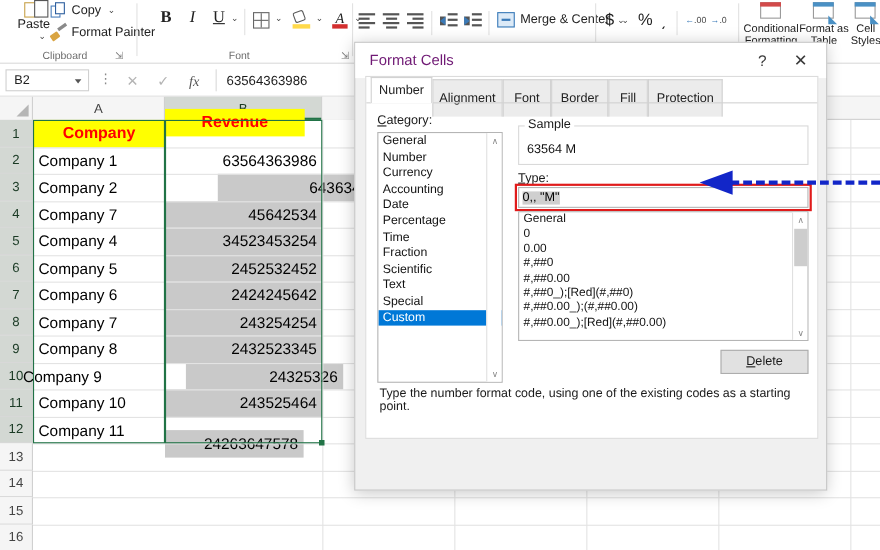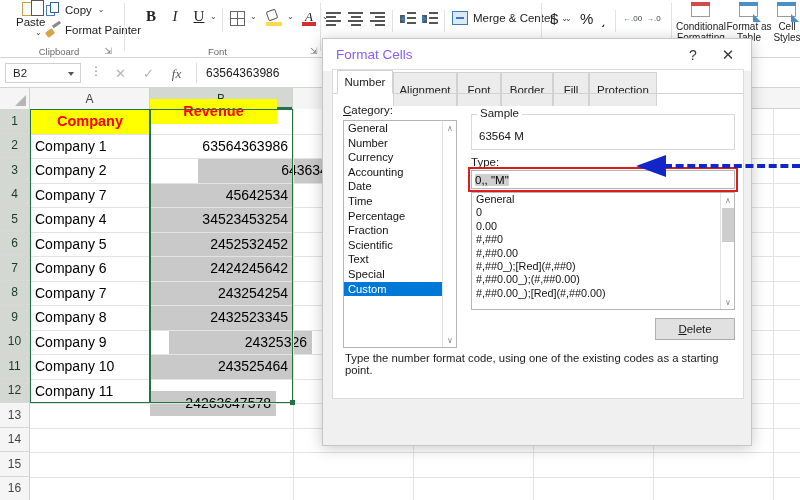--- a/index.html
+++ b/index.html
@@ -195,21 +195,21 @@
   #fillHandle { position: absolute; width: 5px; height: 5px; background: #217346; }
 
   
   #dialog {
     position: absolute; left: 322px; top: 38px; width: 430px; height: 408px;
     background: #f0f0f0; border: 1px solid #c6c6c6;
     box-shadow: 0 2px 14px rgba(0,0,0,0.22);
   }
   #dlgTitleBar { position: absolute; left: 0; top: 0; width: 100%; height: 32px; background: #fff; }
   #dlgTitle {
-    position: absolute; left: 13px; top: 8px; font-size: 13.5px; color: #8b5cf6;
+    position: absolute; left: 13px; top: 8px; font-size: 13.5px; color: #701a75;
   }
   #dlgHelp {
     position: absolute; right: 45px; top: 6px; width: 26px; height: 20px;
     display: flex; align-items: center; justify-content: center;
     font-size: 14px; color: #3a3a3a;
   }
   #dlgClose {
     position: absolute; right: 8px; top: 6px; width: 30px; height: 20px;
     display: flex; align-items: center; justify-content: center;
     font-size: 15px; color: #3a3a3a;
@@ -549,21 +549,21 @@
       <div class="cell " style="left: 30px; width: 120px; top: 119px; height: 24.5px;">Company 4</div>
       <div class="cell num shaded" style="left: 150px; width: 143px; top: 119px; height: 24.5px;">34523453254</div>
       <div class="cell " style="left: 30px; width: 120px; top: 143.5px; height: 24.5px;">Company 5</div>
       <div class="cell num shaded" style="left: 150px; width: 143px; top: 143.5px; height: 24.5px;">2452532452</div>
       <div class="cell " style="left: 30px; width: 120px; top: 168px; height: 24.5px;">Company 6</div>
       <div class="cell num shaded" style="left: 150px; width: 143px; top: 168px; height: 24.5px;">2424245642</div>
       <div class="cell " style="left: 30px; width: 120px; top: 192.5px; height: 24.5px;">Company 7</div>
       <div class="cell num shaded" style="left: 150px; width: 143px; top: 192.5px; height: 24.5px;">243254254</div>
       <div class="cell " style="left: 30px; width: 120px; top: 217px; height: 24.5px;">Company 8</div>
       <div class="cell num shaded" style="left: 150px; width: 143px; top: 217px; height: 24.5px;">2432523345</div>
-      <div class="cell " style="left: 30px; width: 104px; top: 241.5px; height: 24.5px;">Company 9</div>
+      <div class="cell " style="left: 16px; width: 104px; top: 241.5px; height: 24.5px;">Company 9</div>
       <div class="cell num shaded" style="left: 150px; width: 143px; top: 241.5px; height: 24.5px; margin-left: 19px;">24325326</div>
       <div class="cell " style="left: 30px; width: 120px; top: 266px; height: 24.5px;">Company 10</div>
       <div class="cell num shaded" style="left: 150px; width: 143px; top: 266px; height: 24.5px; text-align: right;">243525464</div>
       <div class="cell " style="left: 30px; width: 120px; top: 290.5px; height: 24.5px;">Company 11</div>
       <div class="cell num shaded" style="left: 150px; width: 126px; top: 303px; height: 24.5px;">24263647578</div>
     </div>
   <div id="gridlines">
       <div class="gridline-v" style="left: 293px; top: 21px; height: 392px;"></div>
       <div class="gridline-v" style="left: 413px; top: 21px; height: 392px;"></div>
       <div class="gridline-v" style="left: 533px; top: 21px; height: 392px;"></div>
@@ -625,22 +625,22 @@
       <u>C</u><span>ategory:</span>
     </div>
 
     <div id="catList">
       <div id="catItems">
           <div class="catItem">General</div>
           <div class="catItem">Number</div>
           <div class="catItem">Currency</div>
           <div class="catItem">Accounting</div>
           <div class="catItem">Date</div>
+          <div class="catItem">Percentage</div>
           <div class="catItem">Time</div>
-          <div class="catItem">Percentage</div>
           <div class="catItem">Fraction</div>
           <div class="catItem">Scientific</div>
           <div class="catItem">Text</div>
           <div class="catItem">Special</div>
           <div class="catItem sel">Custom</div>
         </div>
       <div class="vsb">
         <div class="up">∧</div>
         <div class="dn">∨</div>
       </div>

